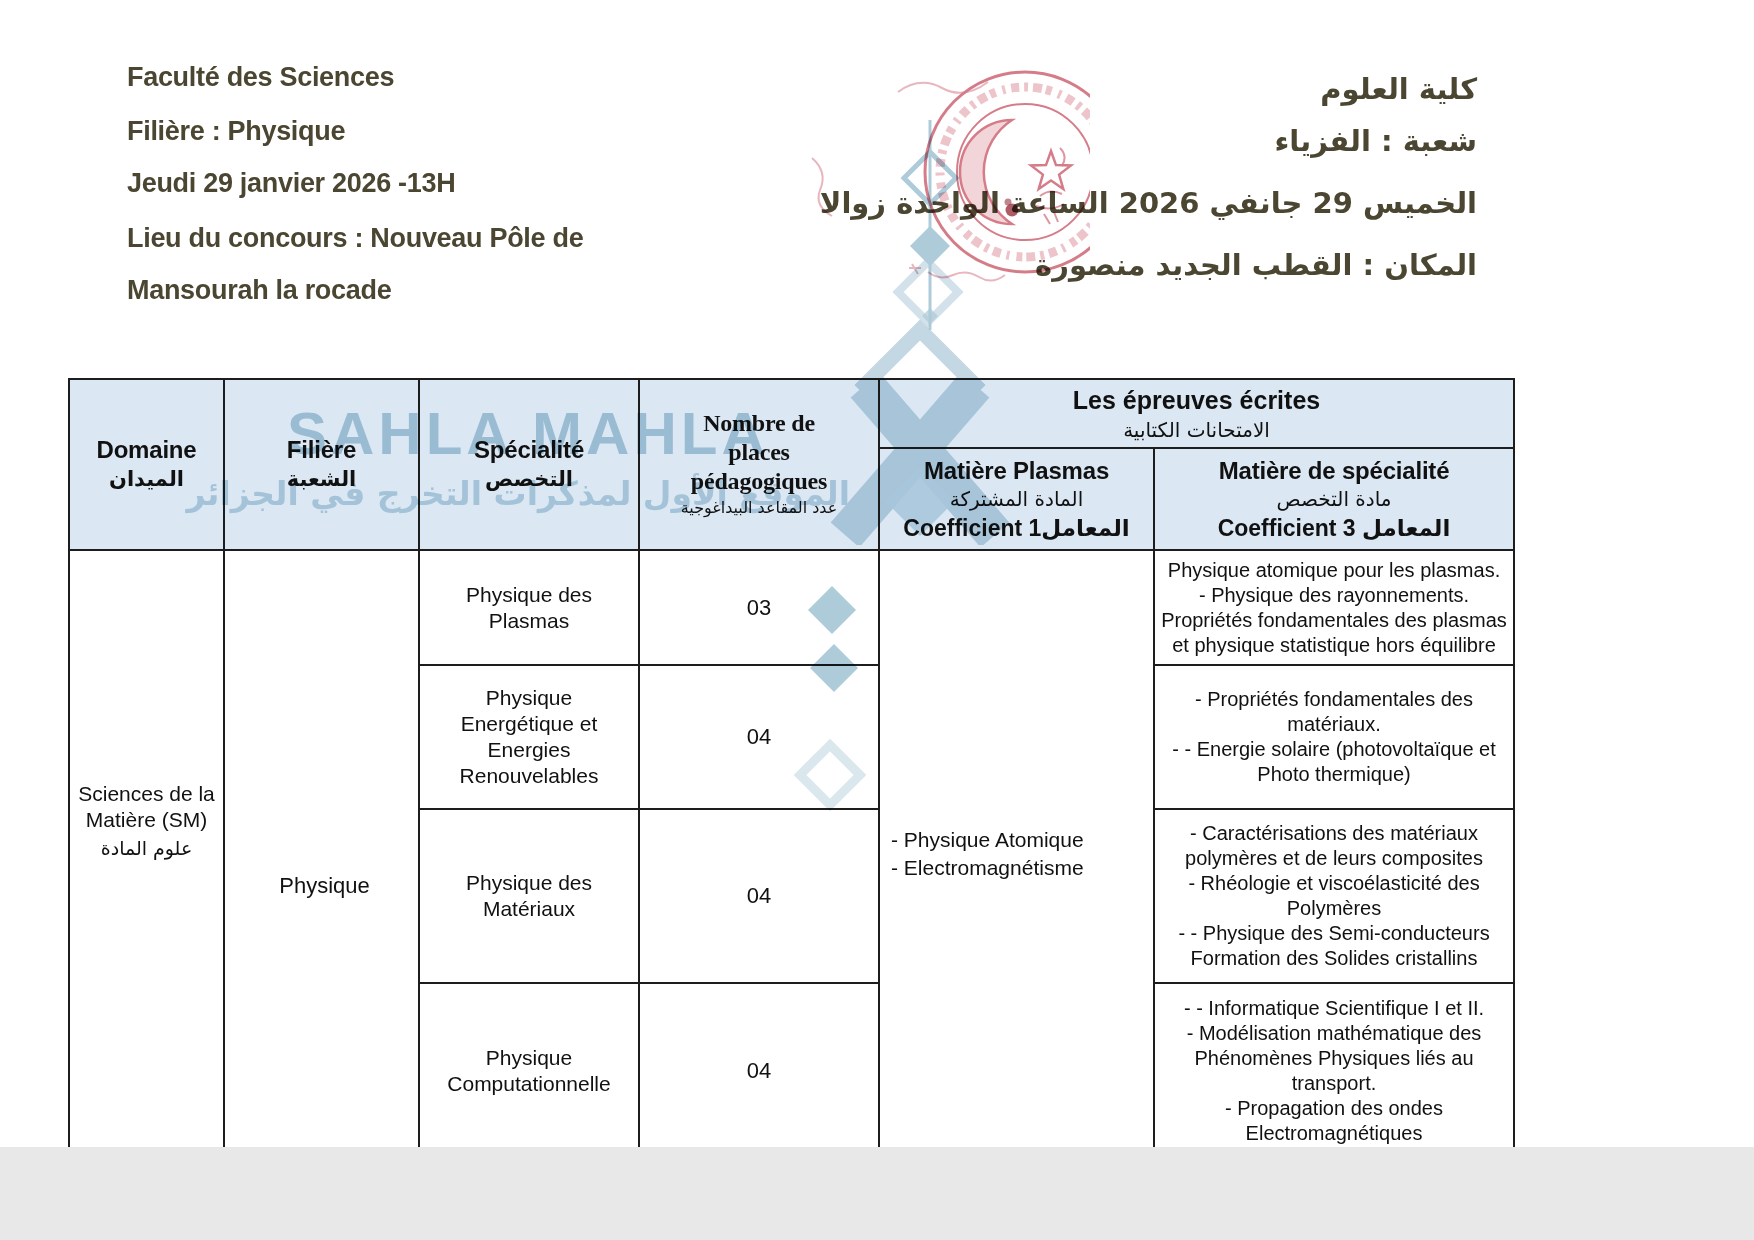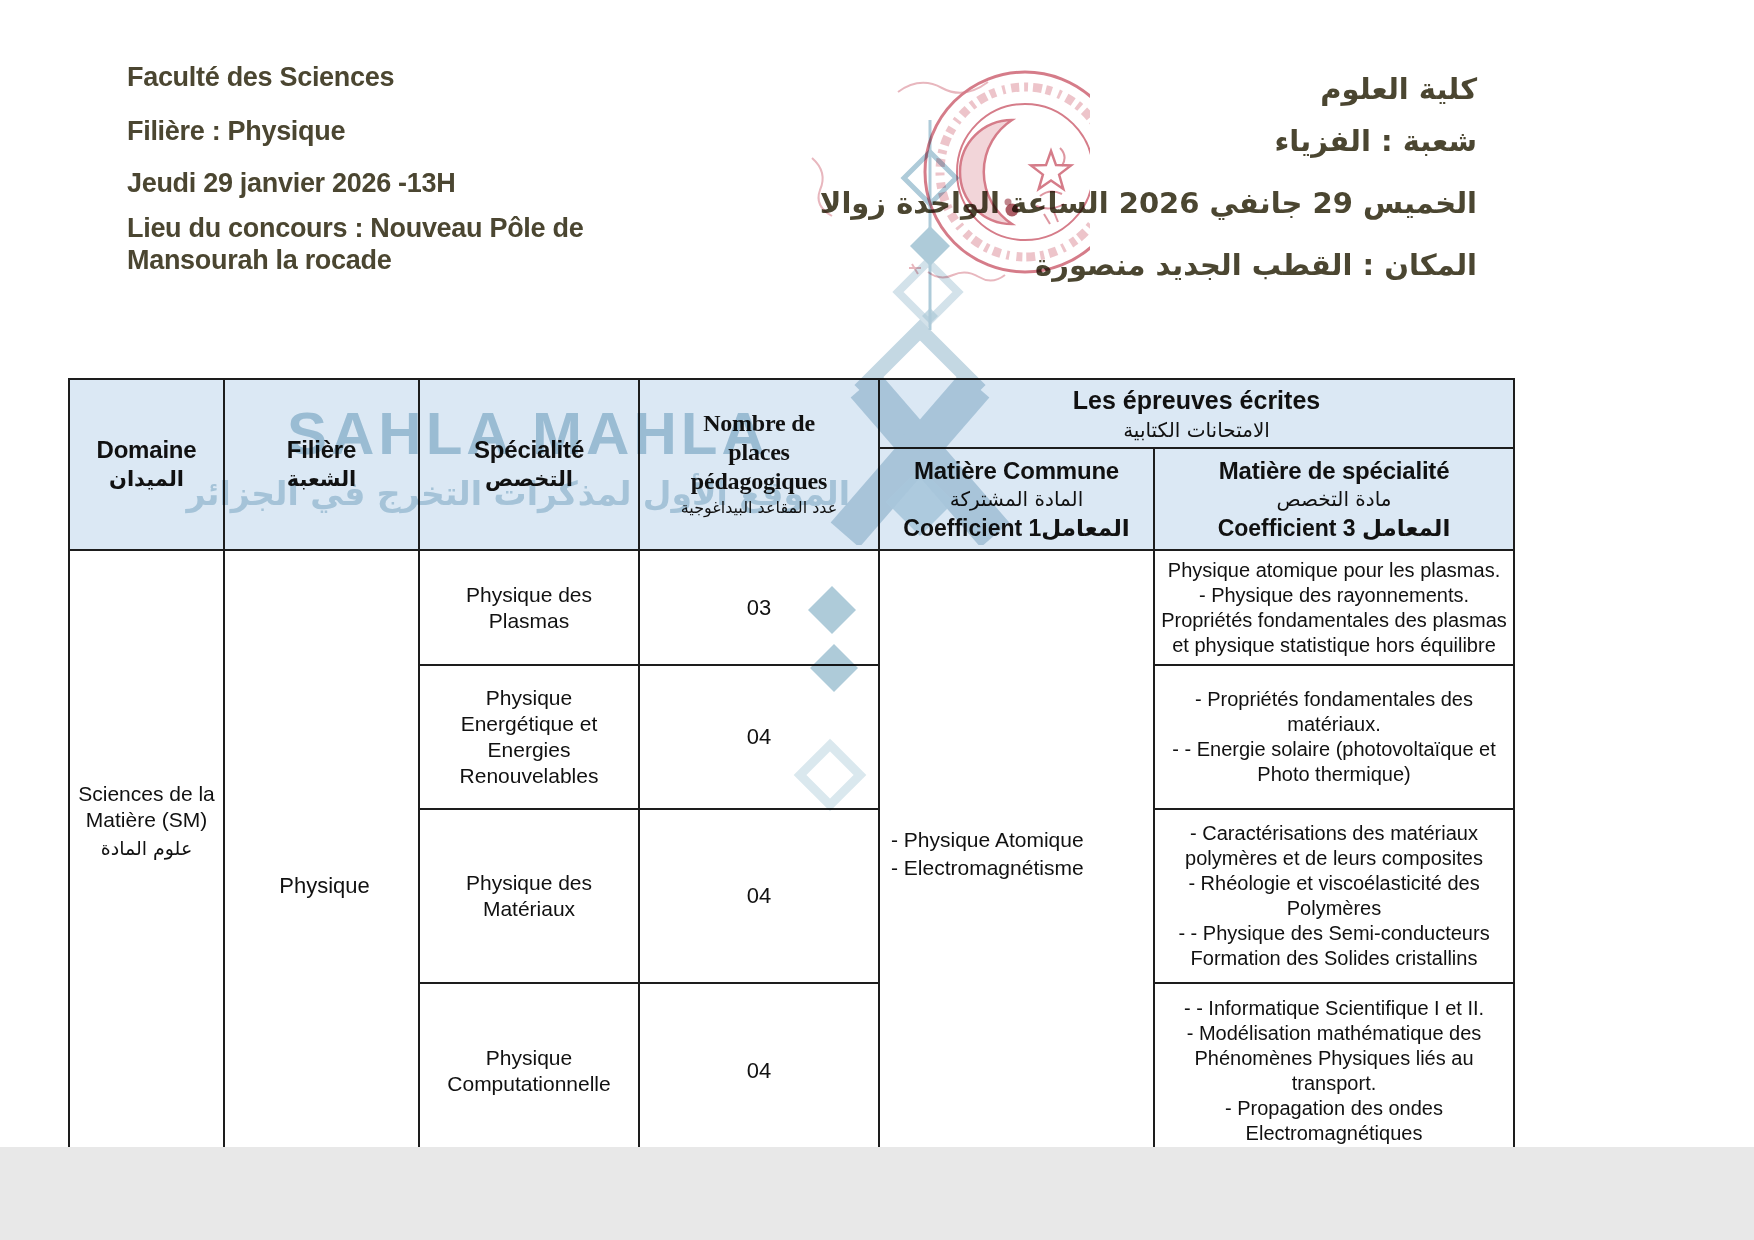--- a/index.html
+++ b/index.html
@@ -10,21 +10,21 @@
   }
 
   
   .hdr-fr {
     position:absolute; left:127px; top:60px; color:#4b4631;
     font-weight:bold; font-size:27px; letter-spacing:-0.3px; line-height:34px;
   }
   .hdr-fr .l1 { margin-bottom:20px; }
   .hdr-fr .l2 { margin-bottom:18px; }
   .hdr-fr .l3 { margin-bottom:12px; }
-  .hdr-fr .l45 { white-space:pre-line; line-height:32px; max-width:540px; }
+  .hdr-fr .l45 { white-space:pre-line; line-height:52px; max-width:540px; }
 
   .hdr-ar {
     position:absolute; right:277px; top:70px; color:#4b4631; direction:rtl;
     text-align:right; font-weight:bold; font-size:29px; line-height:38px;
     font-family:"DejaVu Sans","Liberation Sans",sans-serif;
   }
   .hdr-ar .a1 { margin-bottom:14px; }
   .hdr-ar .a2 { margin-bottom:24px; }
   .hdr-ar .a3 { margin-bottom:24px; }
 
@@ -132,21 +132,21 @@
           <div class="fr-h" style="padding:0 34px;font-family:Liberation Serif, serif;">Nombre de places pédagogiques</div>
           <div class="ar-sm">عدد المقاعد البيداغوجية</div>
         </th>
         <th colspan="2">
           <div class="ep-fr">Les épreuves écrites</div>
           <div class="ep-ar">الامتحانات الكتابية</div>
         </th>
       </tr>
       <tr class="hdr-b">
         <th>
-          <div class="fr-h">Matière Commune</div>
+          <div class="fr-h">Matière Plasmas</div>
           <div class="ep-ar">المادة المشتركة</div>
           <div class="coef">Coefficient 1المعامل</div>
         </th>
         <th>
           <div class="fr-h">Matière de spécialité</div>
           <div class="ep-ar">مادة التخصص</div>
           <div class="coef">Coefficient 3 المعامل</div>
         </th>
       </tr>
     </thead>

